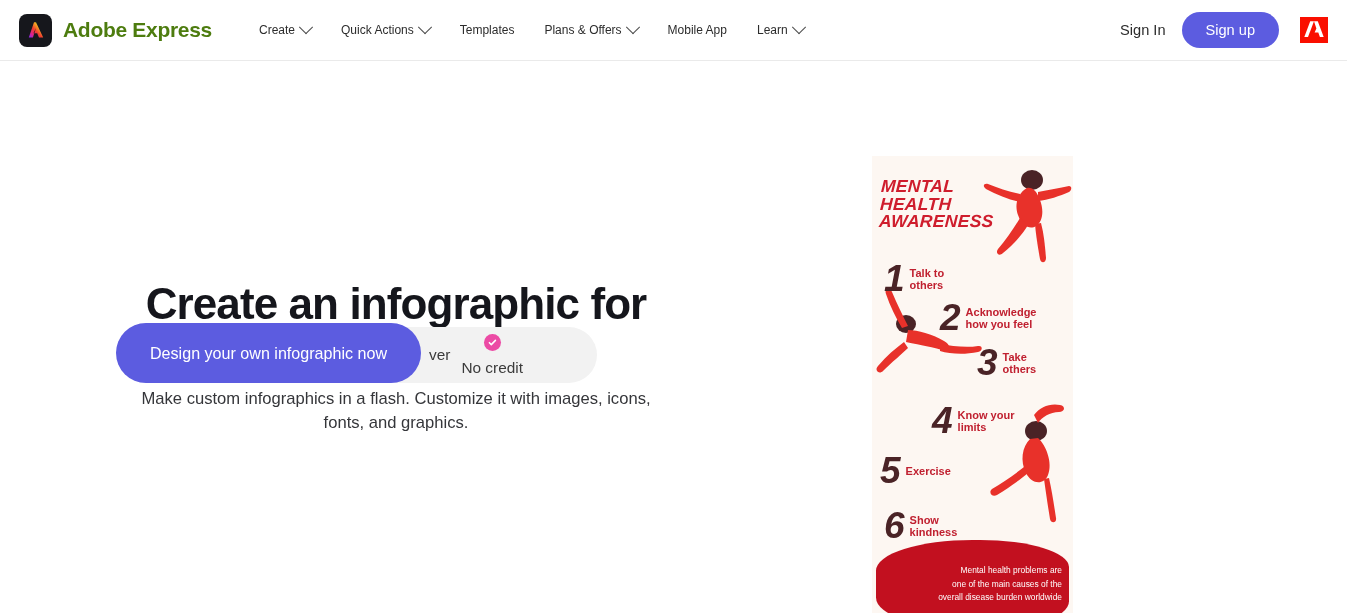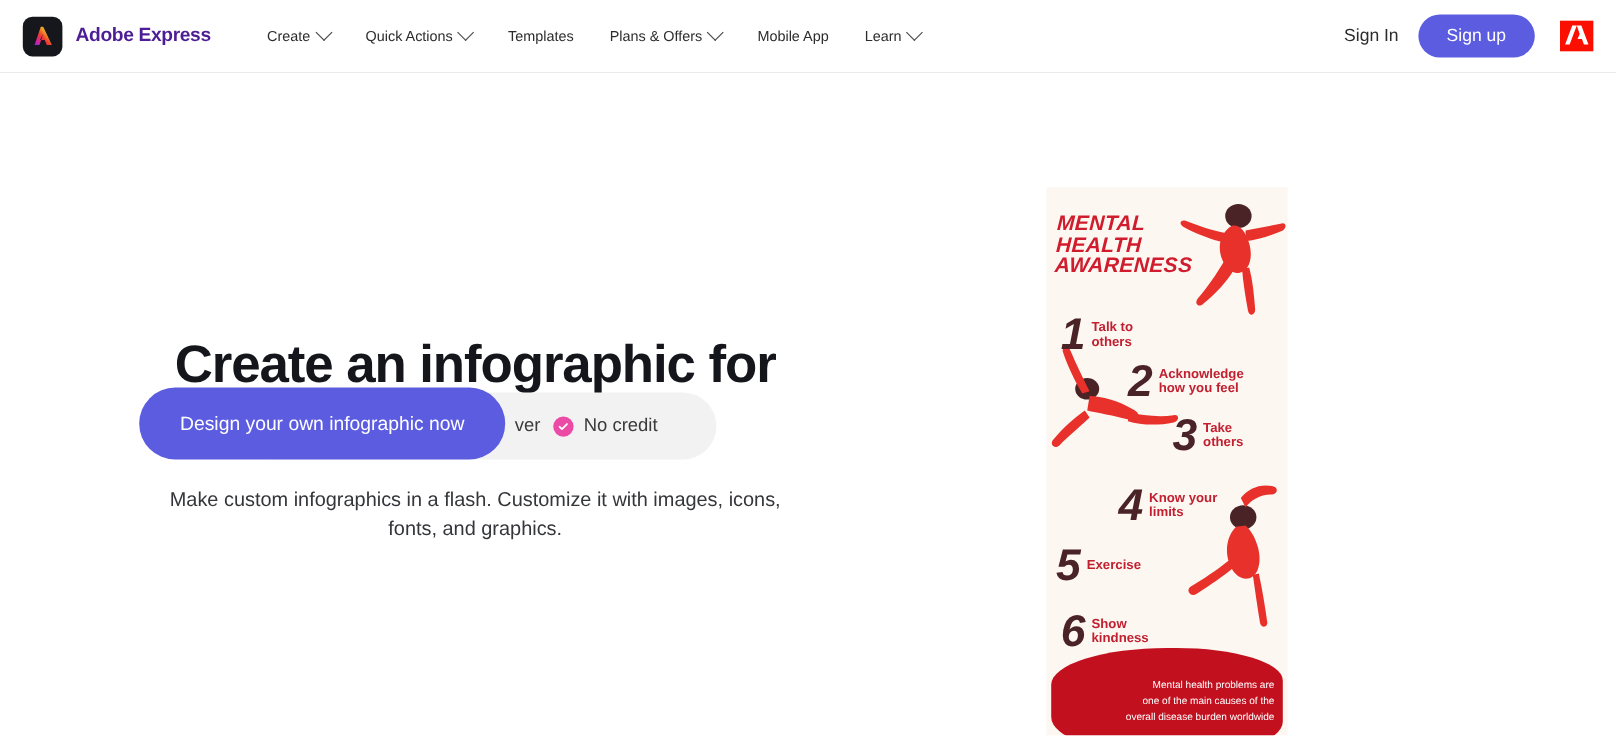--- a/index.html
+++ b/index.html
@@ -39,23 +39,23 @@
     width: 33px;
     height: 33px;
     border-radius: 8px;
     background: #16171c;
     display: flex;
     align-items: center;
     justify-content: center;
     flex: none;
   }
   .brand-name {
-    font-size: 16px;
+    font-size: 21px;
     font-weight: bold;
-    color: #4c1d95;
+    color: #4d7c0f;
     letter-spacing: -0.3px;
     white-space: nowrap;
   }
 
   .nav {
     display: flex;
     align-items: center;
     margin-left: 32px;
     gap: 0px;
   }
@@ -133,21 +133,21 @@
   }
   .hero-title {
     font-size: 44px;
     line-height: 1.09;
     font-weight: bold;
     color: #15161c;
     letter-spacing: -0.9px;
     margin: 0;
   }
   .hero-sub {
-    margin: 29px 24px 0 24px;
+    margin: 11px 24px 0 24px;
     font-size: 16.6px;
     line-height: 1.48;
     color: #35363a;
   }
 
   
   .cta-row {
     position: absolute;
     left: 116px;
     top: 262px;
@@ -171,20 +171,21 @@
     overflow: hidden;
   }
   .trust-text {
     font-size: 15.4px;
     color: #3b3b3b;
   }
   .trust-item {
     display: flex;
     align-items: center;
     gap: 8px;
+    flex-direction: column;
   }
   .check-badge {
     width: 17px;
     height: 17px;
     border-radius: 50%;
     background: #ec4ba5;
     display: flex;
     align-items: center;
     justify-content: center;
     flex: none;

